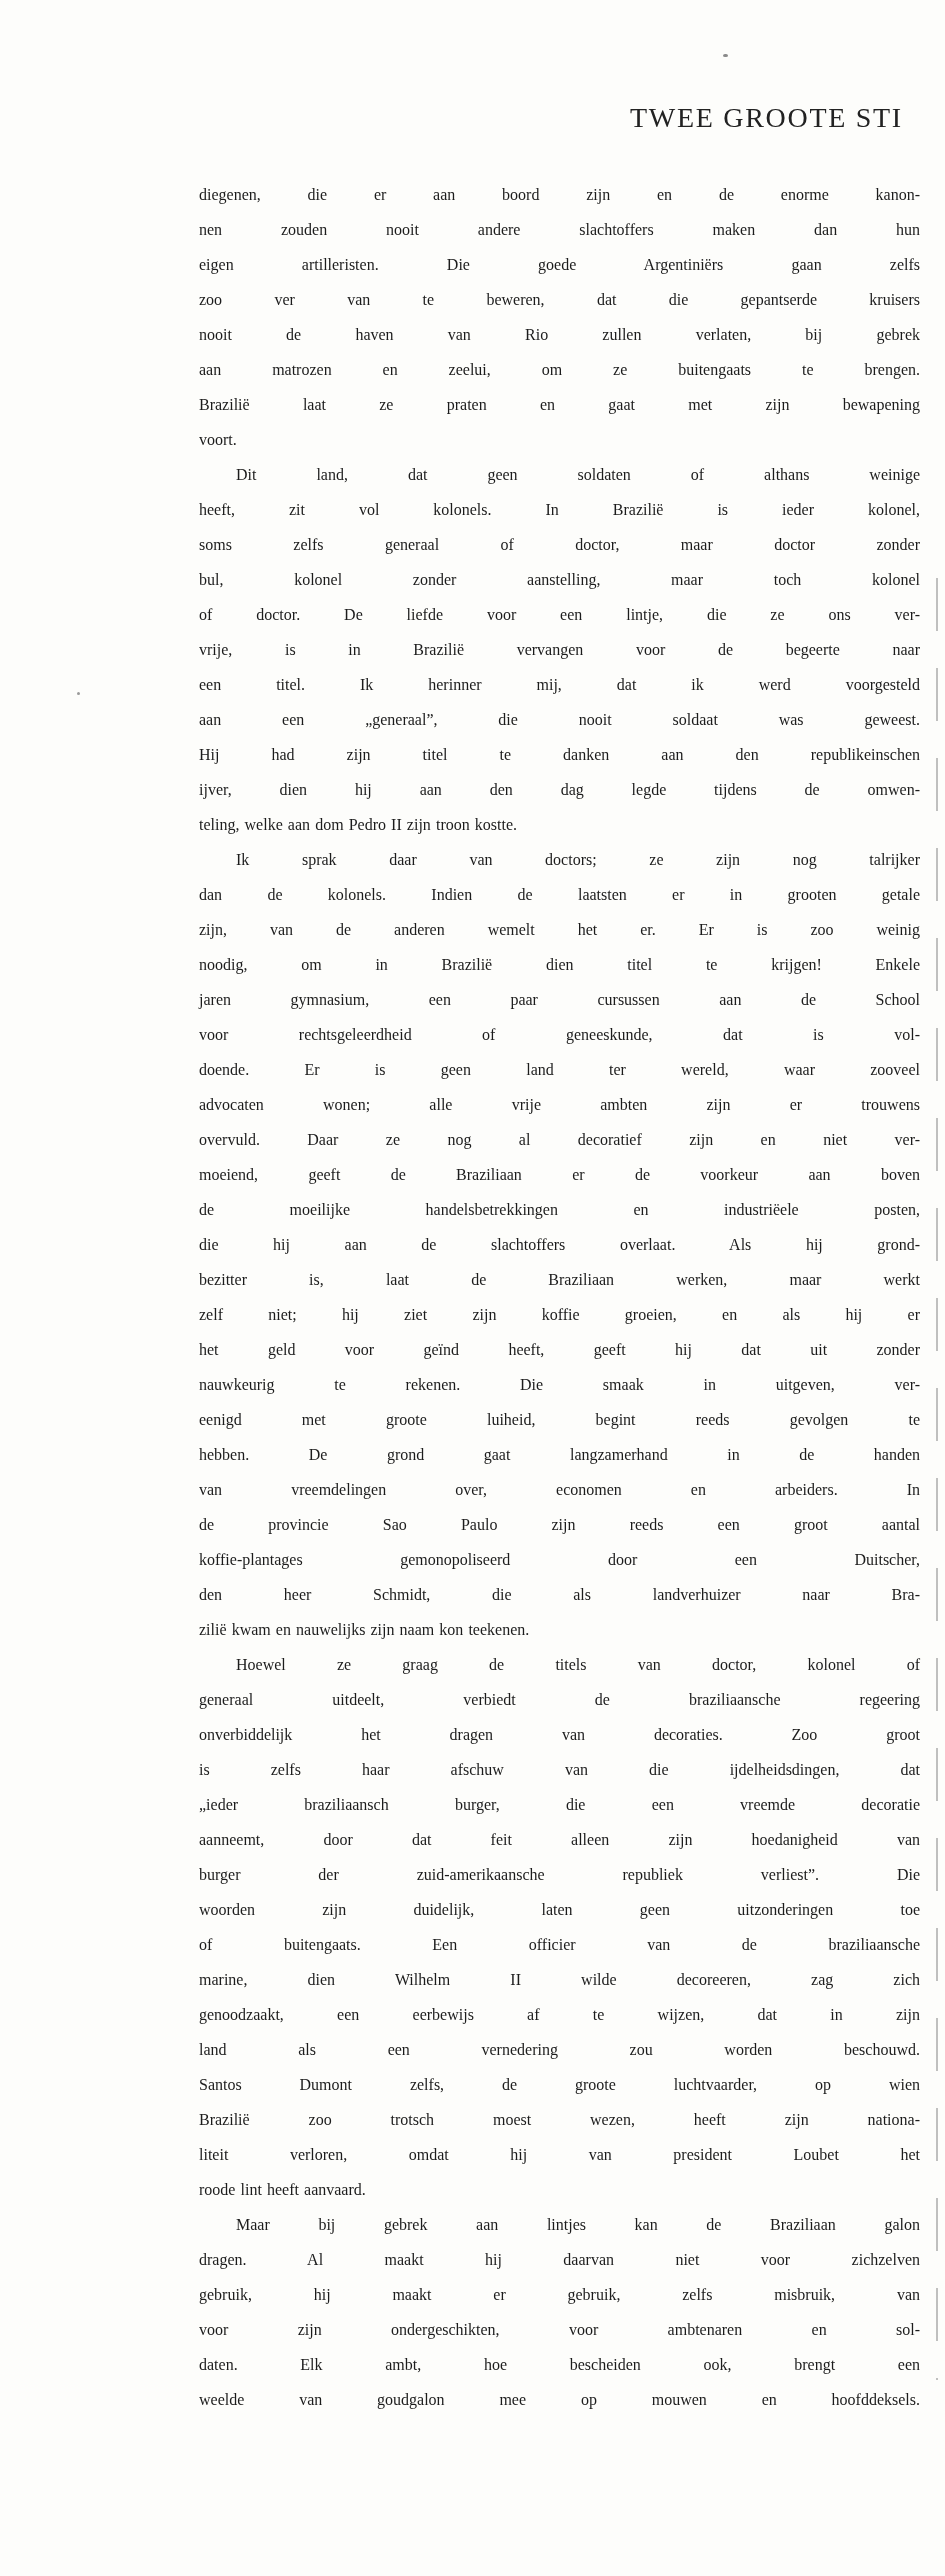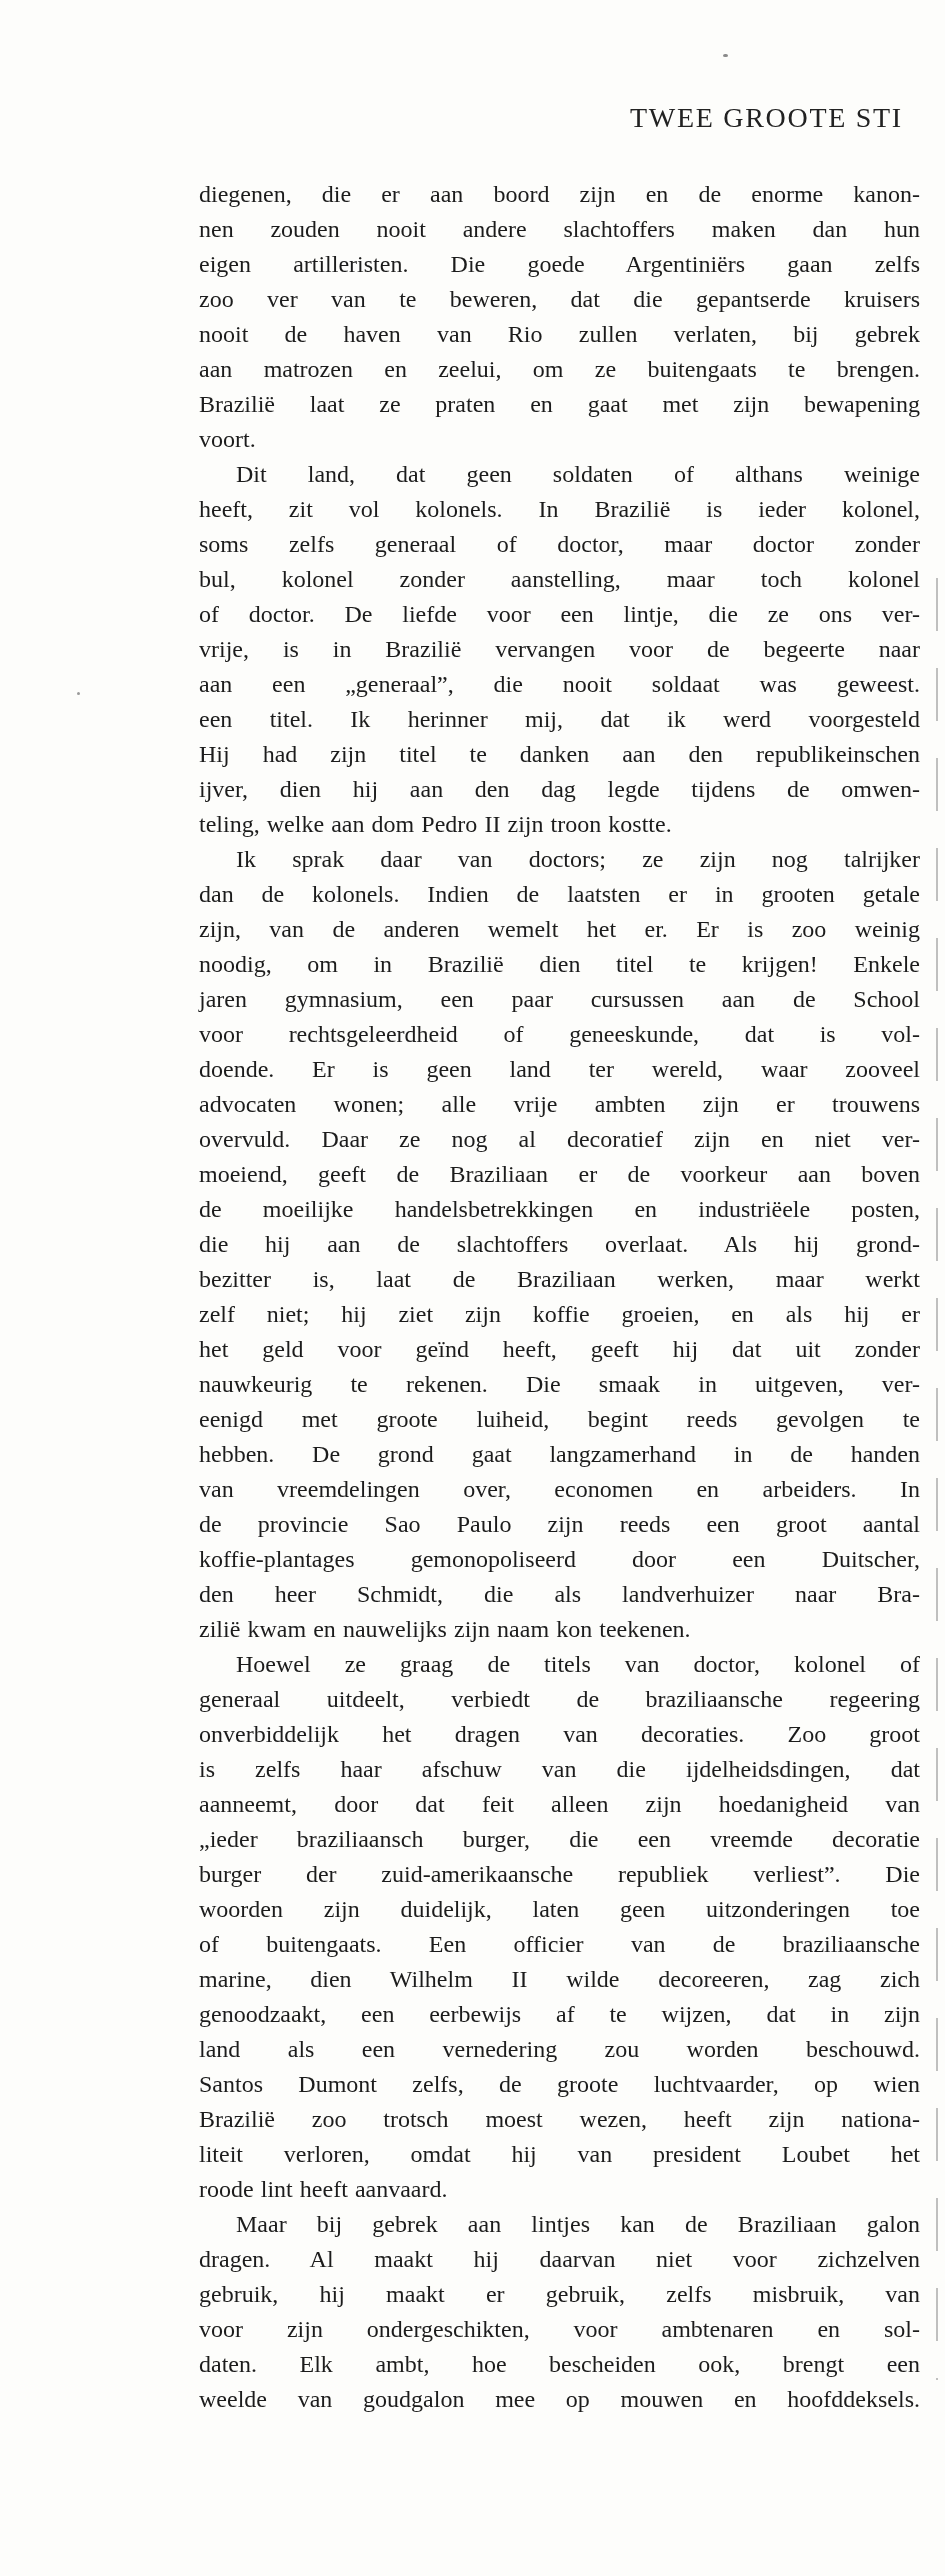--- a/index.html
+++ b/index.html
@@ -23,21 +23,21 @@
     font-size: 28px;
     letter-spacing: 1.7px;
     white-space: nowrap;
     color: #222;
   }
   .text-block {
     position: absolute;
     top: 177px;
     left: 199px;
     width: 721px;
-    font-size: 24px;
+    font-size: 16px;
     line-height: 35px;
     word-spacing: 1.1px;
   }
   .para { width: 100%; }
   .line { width: 100%; white-space: normal; }
   .line.just {
     text-align: justify;
     text-align-last: justify;
   }
   .line.first-indent { text-indent: 37px; }
@@ -82,22 +82,22 @@
         <div class="line just">Brazilië laat ze praten en gaat met zijn bewapening</div>
         <div class="line">voort.</div>
       </div>
       <div class="para">
         <div class="line just first-indent">Dit land, dat geen soldaten of althans weinige</div>
         <div class="line just">heeft, zit vol kolonels. In Brazilië is ieder kolonel,</div>
         <div class="line just">soms zelfs generaal of doctor, maar doctor zonder</div>
         <div class="line just">bul, kolonel zonder aanstelling, maar toch kolonel</div>
         <div class="line just">of doctor. De liefde voor een lintje, die ze ons ver-</div>
         <div class="line just">vrije, is in Brazilië vervangen voor de begeerte naar</div>
+        <div class="line just">een titel. Ik herinner mij, dat ik werd voorgesteld</div>
         <div class="line just">aan een „generaal”, die nooit soldaat was geweest.</div>
-        <div class="line just">een titel. Ik herinner mij, dat ik werd voorgesteld</div>
         <div class="line just">Hij had zijn titel te danken aan den republikeinschen</div>
         <div class="line just">ijver, dien hij aan den dag legde tijdens de omwen-</div>
         <div class="line">teling, welke aan dom Pedro II zijn troon kostte.</div>
       </div>
       <div class="para">
         <div class="line just first-indent">Ik sprak daar van doctors; ze zijn nog talrijker</div>
         <div class="line just">dan de kolonels. Indien de laatsten er in grooten getale</div>
         <div class="line just">zijn, van de anderen wemelt het er. Er is zoo weinig</div>
         <div class="line just">noodig, om in Brazilië dien titel te krijgen! Enkele</div>
         <div class="line just">jaren gymnasium, een paar cursussen aan de School</div>
@@ -118,22 +118,22 @@
         <div class="line just">de provincie Sao Paulo zijn reeds een groot aantal</div>
         <div class="line just">koffie-plantages gemonopoliseerd door een Duitscher,</div>
         <div class="line just">den heer Schmidt, die als landverhuizer naar Bra-</div>
         <div class="line">zilië kwam en nauwelijks zijn naam kon teekenen.</div>
       </div>
       <div class="para">
         <div class="line just first-indent">Hoewel ze graag de titels van doctor, kolonel of</div>
         <div class="line just">generaal uitdeelt, verbiedt de braziliaansche regeering</div>
         <div class="line just">onverbiddelijk het dragen van decoraties. Zoo groot</div>
         <div class="line just">is zelfs haar afschuw van die ijdelheidsdingen, dat</div>
+        <div class="line just">„ieder braziliaansch burger, die een vreemde decoratie</div>
         <div class="line just">aanneemt, door dat feit alleen zijn hoedanigheid van</div>
-        <div class="line just">„ieder braziliaansch burger, die een vreemde decoratie</div>
         <div class="line just">burger der zuid-amerikaansche republiek verliest”. Die</div>
         <div class="line just">woorden zijn duidelijk, laten geen uitzonderingen toe</div>
         <div class="line just">of buitengaats. Een officier van de braziliaansche</div>
         <div class="line just">marine, dien Wilhelm II wilde decoreeren, zag zich</div>
         <div class="line just">genoodzaakt, een eerbewijs af te wijzen, dat in zijn</div>
         <div class="line just">land als een vernedering zou worden beschouwd.</div>
         <div class="line just">Santos Dumont zelfs, de groote luchtvaarder, op wien</div>
         <div class="line just">Brazilië zoo trotsch moest wezen, heeft zijn nationa-</div>
         <div class="line just">liteit verloren, omdat hij van president Loubet het</div>
         <div class="line">roode lint heeft aanvaard.</div>

